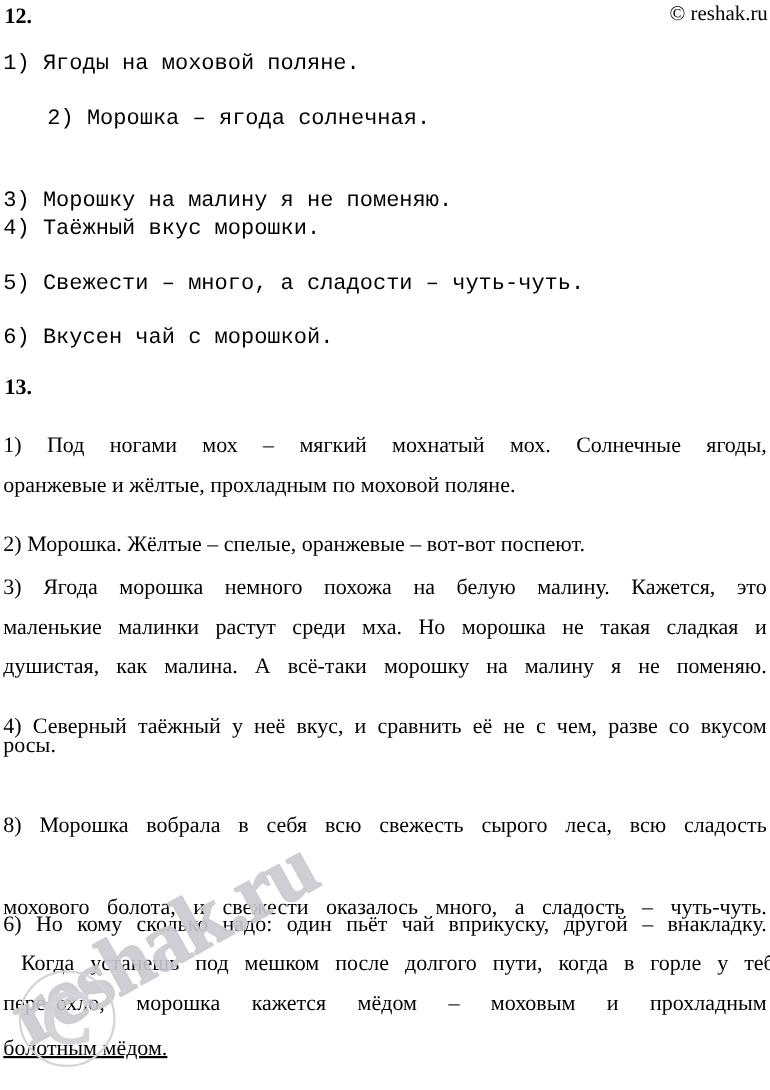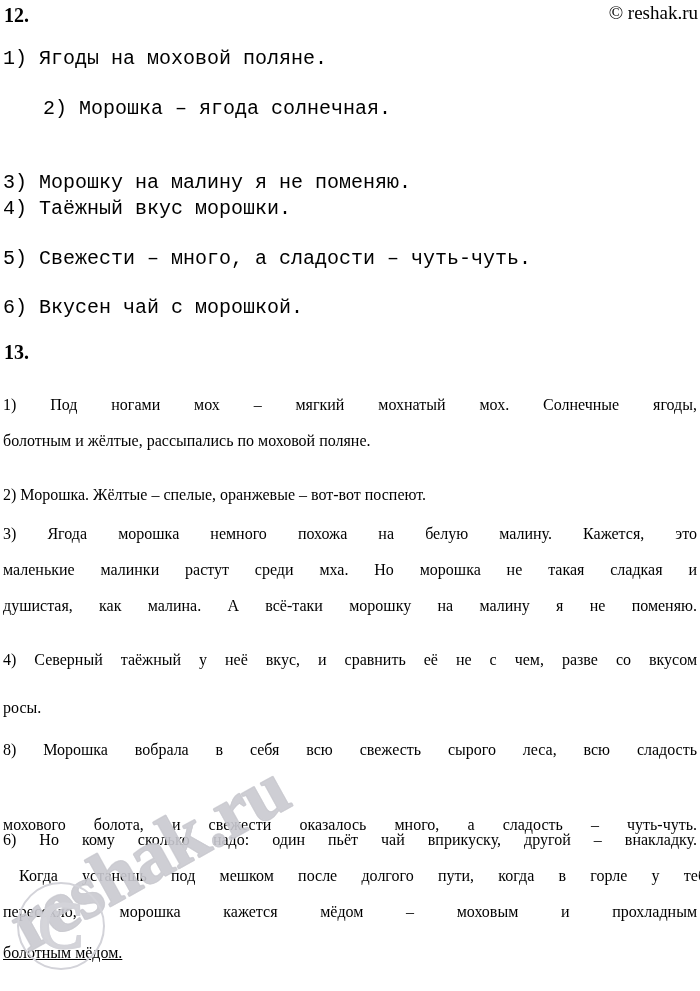--- a/index.html
+++ b/index.html
@@ -117,21 +117,21 @@
     font-size: 20px;
     line-height: 26px;
     white-space: nowrap;
     font-family: Liberation Mono, monospace;
   }
 
   .para-line {
     position: absolute;
     left: 3px;
     width: 694px;
-    font-size: 16px;
+    font-size: 20px;
     line-height: 26px;
     white-space: nowrap;
   }
   .para-line.justify {
     white-space: normal;
     text-align: justify;
     text-align-last: justify;
   }
 </style>
 </head>
@@ -148,30 +148,30 @@
     <div class="line-item" style="top:46px;">1) Ягоды на моховой поляне.</div>
     <div class="line-item" style="top:96px;margin-left:40px;">2) Морошка – ягода солнечная.</div>
     <div class="line-item" style="top:146px;margin-top:24px;">3) Морошку на малину я не поменяю.</div>
     <div class="line-item" style="top:196px;">4) Таёжный вкус морошки.</div>
     <div class="line-item" style="top:246px;">5) Свежести – много, а сладости – чуть-чуть.</div>
     <div class="line-item" style="top:295px;">6) Вкусен чай с морошкой.</div>
 
     <div class="ex-heading" style="top:340px;">13.</div>
 
     <div class="para-line justify" style="top:392px;">1) Под ногами мох – мягкий мохнатый мох. Солнечные ягоды,</div>
-    <div class="para-line" style="top:428px;">болотным и жёлтые, рассыпались по моховой поляне.</div>
+    <div class="para-line" style="top:428px;">оранжевые и жёлтые, прохладным по моховой поляне.</div>
 
     <div class="para-line" style="top:482px;">2) Морошка. Жёлтые – спелые, оранжевые – вот-вот поспеют.</div>
 
     <div class="para-line justify" style="top:521px;">3) Ягода морошка немного похожа на белую малину. Кажется, это</div>
     <div class="para-line justify" style="top:557px;font-family:Liberation Serif, serif;">маленькие малинки растут среди мха. Но морошка не такая сладкая и</div>
     <div class="para-line justify" style="top:593px;">душистая, как малина. А всё-таки морошку на малину я не поменяю.</div>
 
     <div class="para-line justify" style="top:647px;">4) Северный таёжный у неё вкус, и сравнить её не с чем, разве со вкусом</div>
-    <div class="para-line" style="top:695px;">росы.</div>
+    <div class="para-line" style="top:665px;">росы.</div>
 
     <div class="para-line justify" style="top:737px;">8) Морошка вобрала в себя всю свежесть сырого леса, всю сладость</div>
     <div class="para-line justify" style="top:773px;margin-top:39px;">мохового болота, и свежести оказалось много, а сладость – чуть-чуть.</div>
 
     <div class="para-line justify" style="top:827px;">6) Но кому сколько надо: один пьёт чай вприкуску, другой – внакладку.</div>
     <div class="para-line justify" style="top:863px;margin-left:16px;">Когда устанешь под мешком после долгого пути, когда в горле у тебя</div>
     <div class="para-line justify" style="top:899px;">пересохло, морошка кажется мёдом – моховым и прохладным</div>
     <div class="para-line" style="top:940px;text-decoration:underline;">болотным мёдом.</div>
 
   </div>

